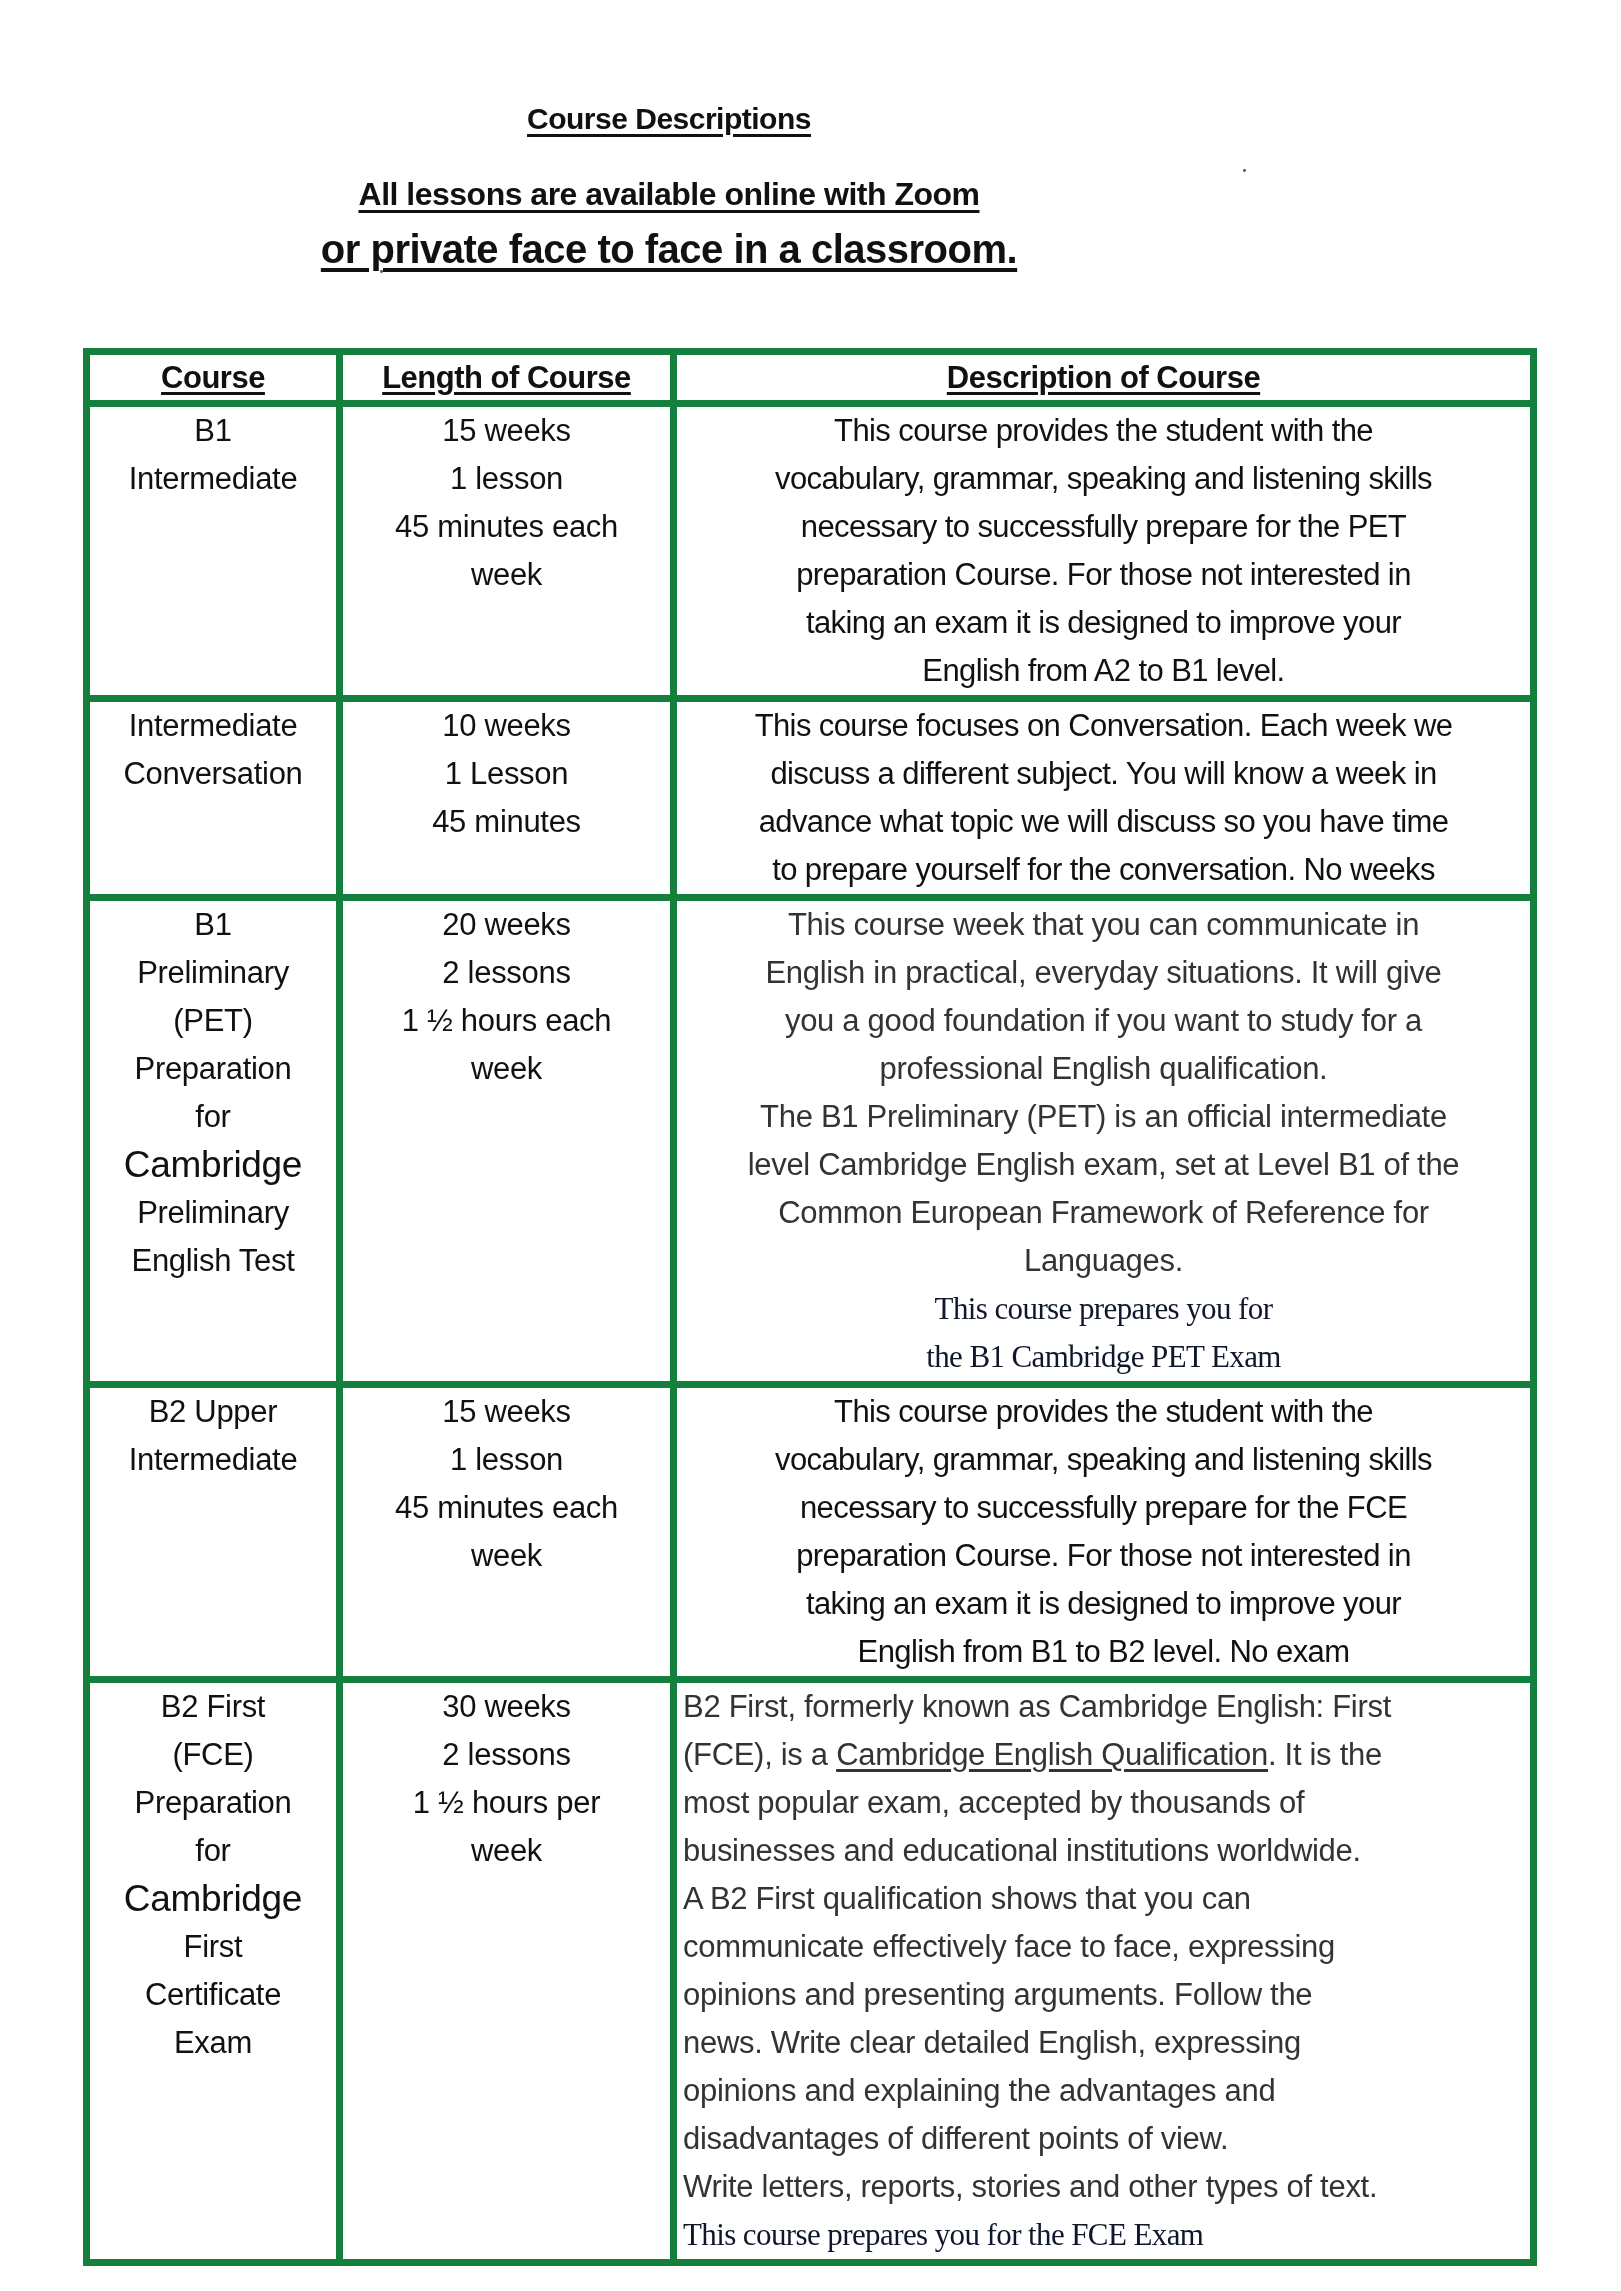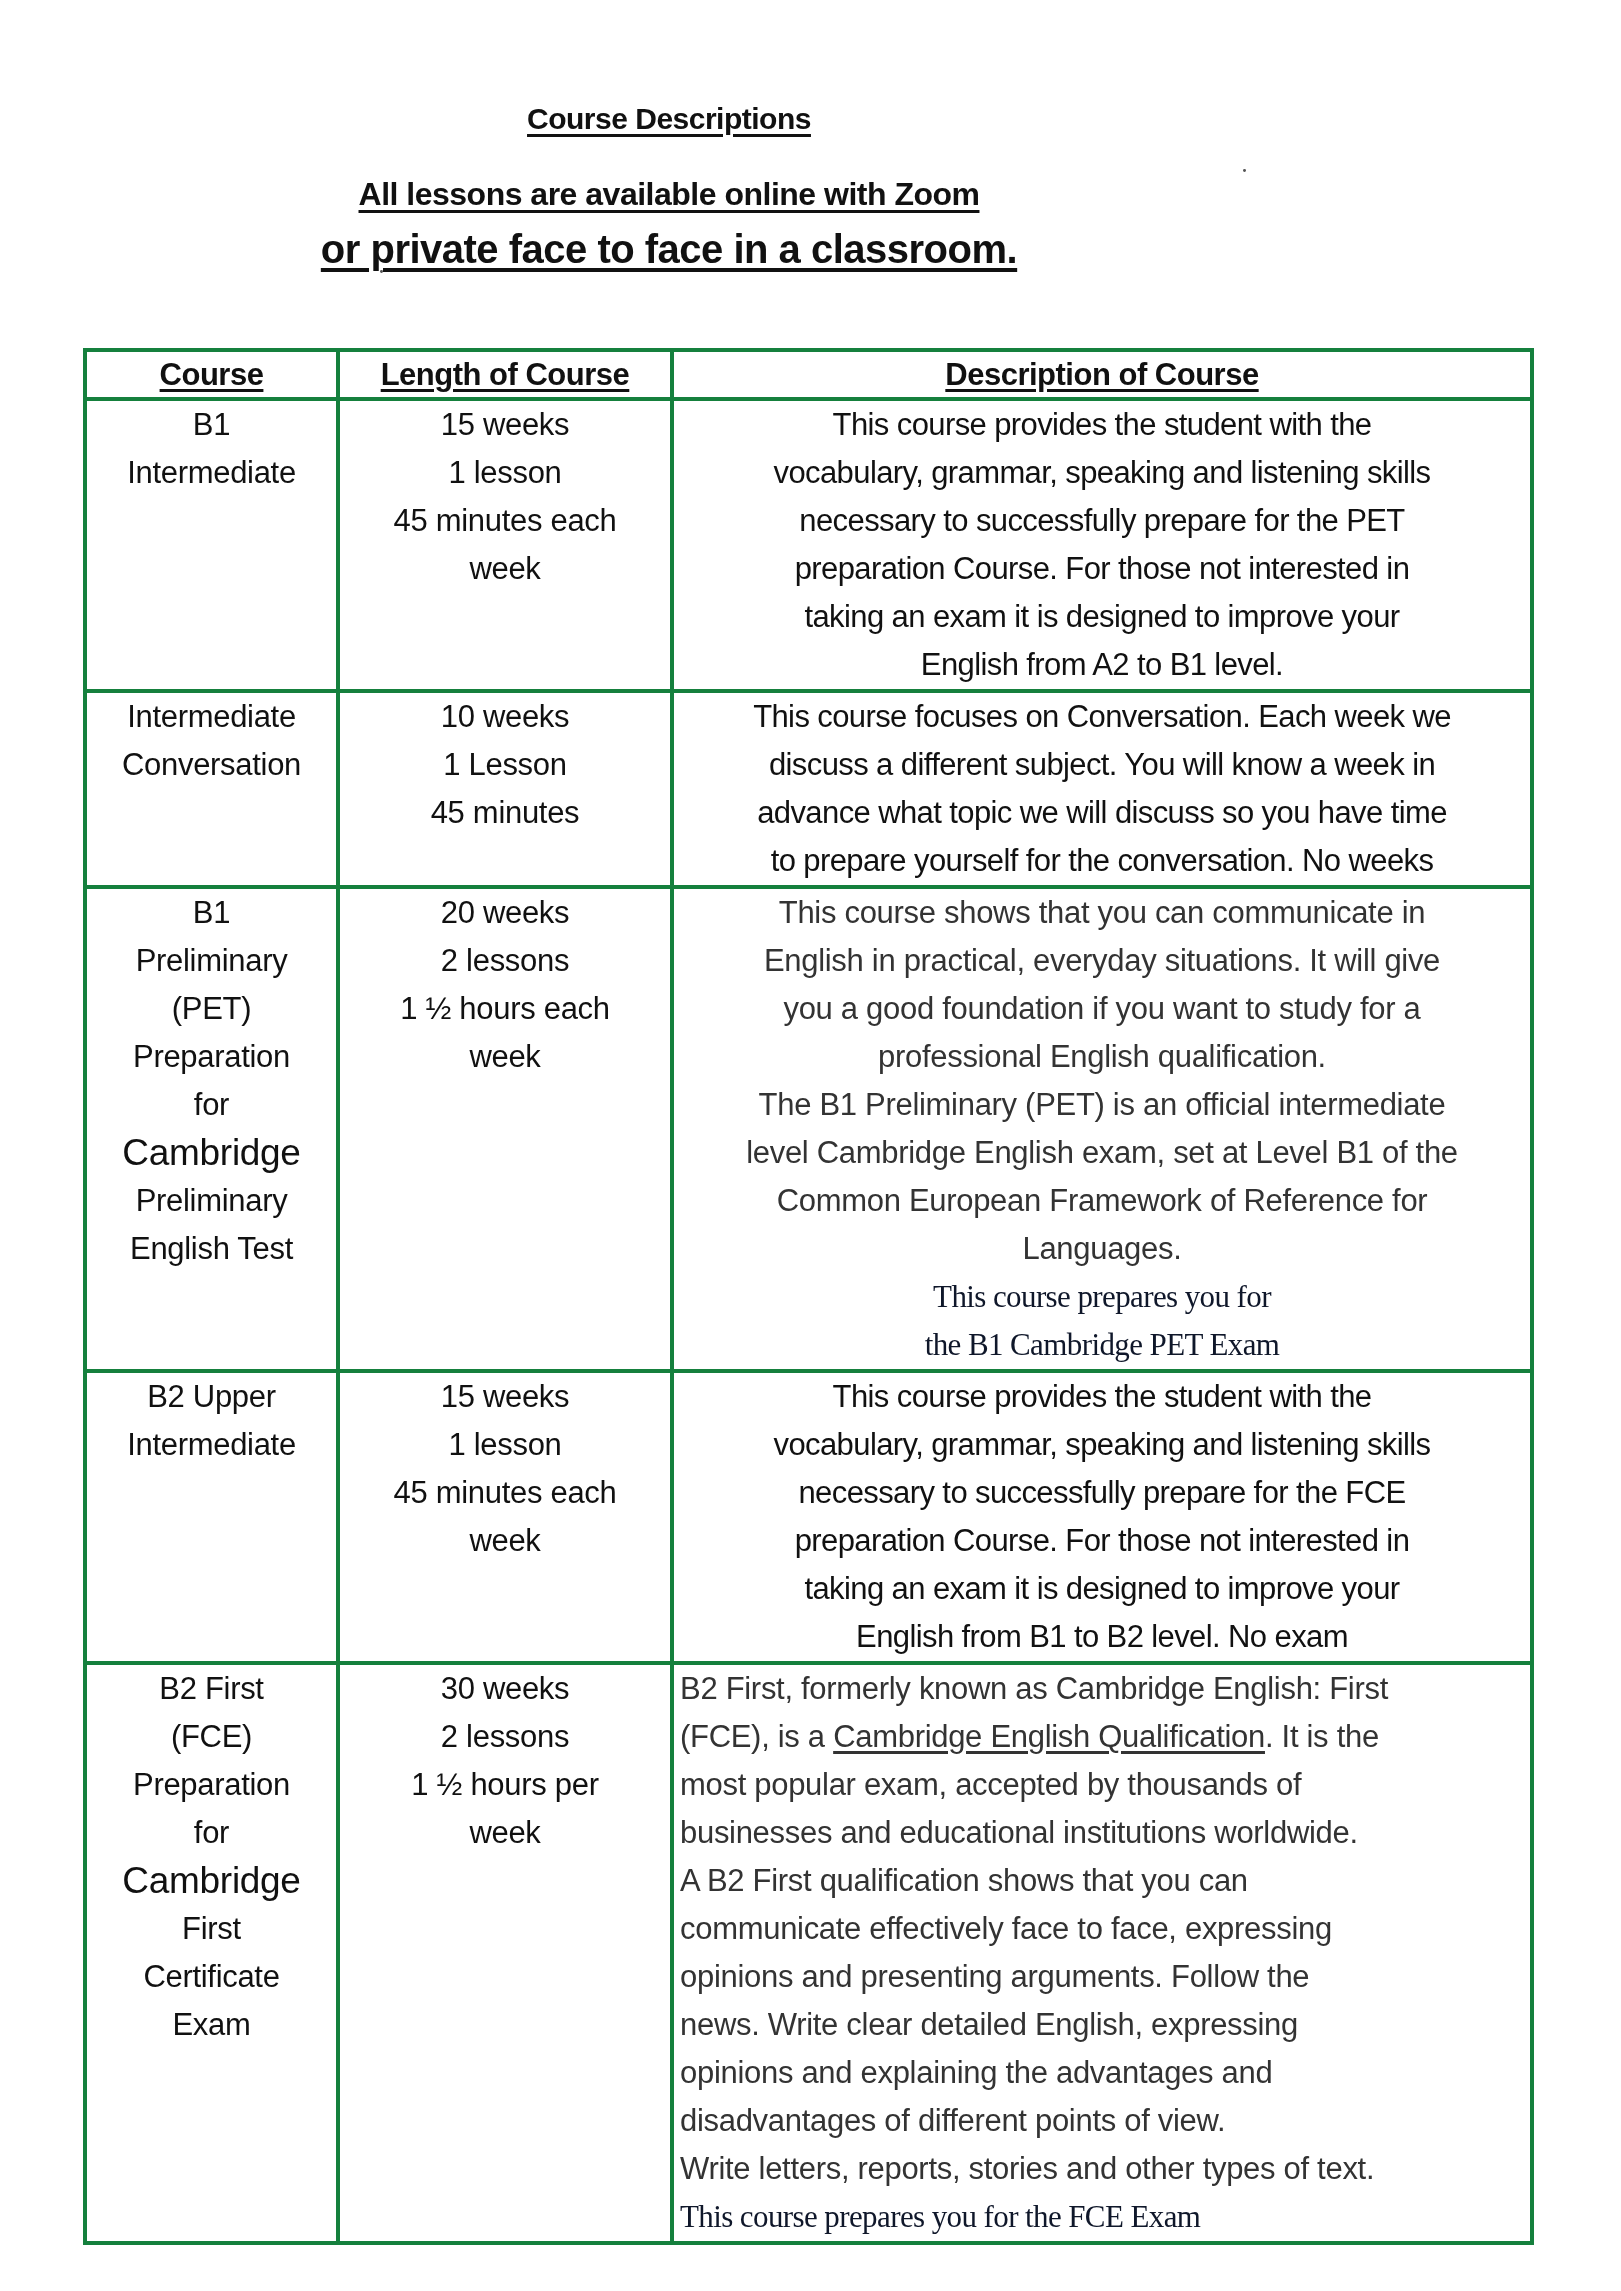--- a/index.html
+++ b/index.html
@@ -8,21 +8,21 @@
   .heading { position:absolute; left:0; width:1338px; text-align:center;
              font-weight:bold; text-decoration:underline; text-underline-offset:4.9px;
              letter-spacing:-0.5px; }
   #title { top:102px; font-size:30px; }
   #sub1 { top:176px; font-size:32px; }
   #sub2 { top:227px; font-size:40px; }
 
   table { position:absolute; left:83px; top:348px; width:1447px;
           border-collapse:collapse; table-layout:fixed; }
   col.c1 { width:253px; } col.c2 { width:334px; } col.c3 { width:860px; }
-  td, th { border:4px solid #15803d; vertical-align:top; padding:0; }
+  td, th { border:7px solid #15803d; vertical-align:top; padding:0; }
   th { height:45px; font-size:31px; font-weight:bold; text-align:center;
        vertical-align:middle; letter-spacing:-0.5px; }
   th span { text-decoration:underline; text-underline-offset:3.9px; }
   td { font-size:31px; line-height:48px; }
   td.course, td.length { text-align:center; font-weight:normal; letter-spacing:-0.3px; }
   td.desc { text-align:center; letter-spacing:-0.6px; padding:0 5.9px; }
   td.desc.left { text-align:left; padding-left:6px; }
   .line { display:block; white-space:nowrap; }
   .big { font-size:37px; }
   .light { color:#333; font-weight:normal; letter-spacing:-0.3px; }
@@ -107,21 +107,21 @@
         <span class="line">Preliminary</span>
         <span class="line">English Test</span>
       </td>
       <td class="length">
         <span class="line">20 weeks</span>
         <span class="line">2 lessons</span>
         <span class="line">1 ½ hours each</span>
         <span class="line">week</span>
       </td>
       <td class="desc">
-        <span class="line light">This course shows that you can communicate in</span>
+        <span class="line light">This course week that you can communicate in</span>
         <span class="line light">English in practical, everyday situations. It will give</span>
         <span class="line light">you a good foundation if you want to study for a</span>
         <span class="line light">professional English qualification.</span>
         <span class="line light">The B1 Preliminary (PET) is an official intermediate</span>
         <span class="line light">level Cambridge English exam, set at Level B1 of the</span>
         <span class="line light">Common European Framework of Reference for</span>
         <span class="line light">Languages.</span>
         <span class="line strong">This course prepares you for</span>
         <span class="line strong">the B1 Cambridge PET Exam</span>
       </td>

